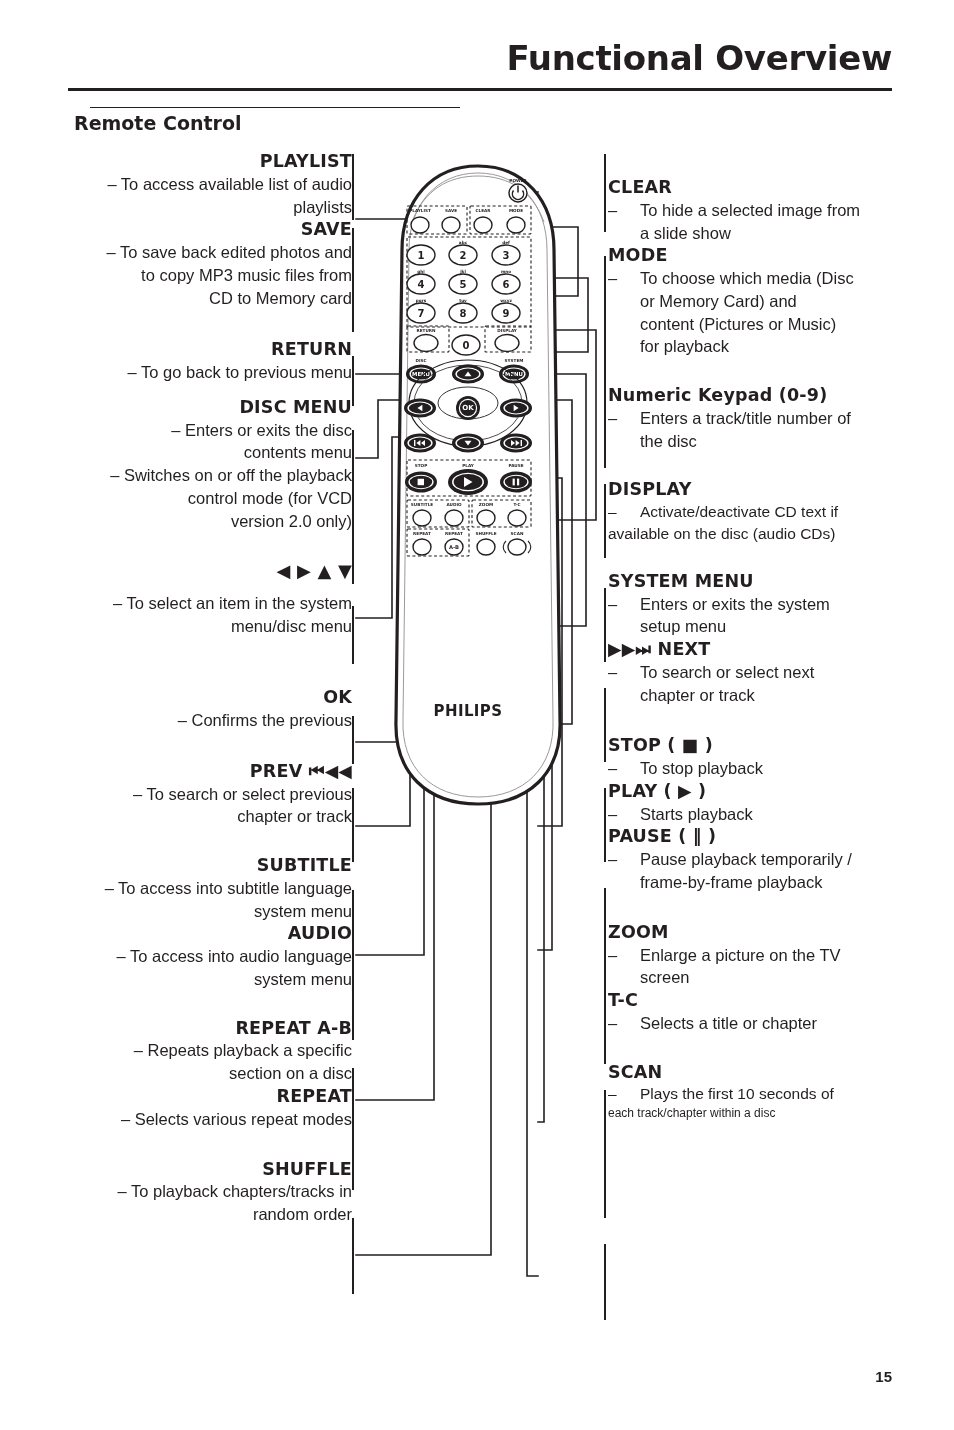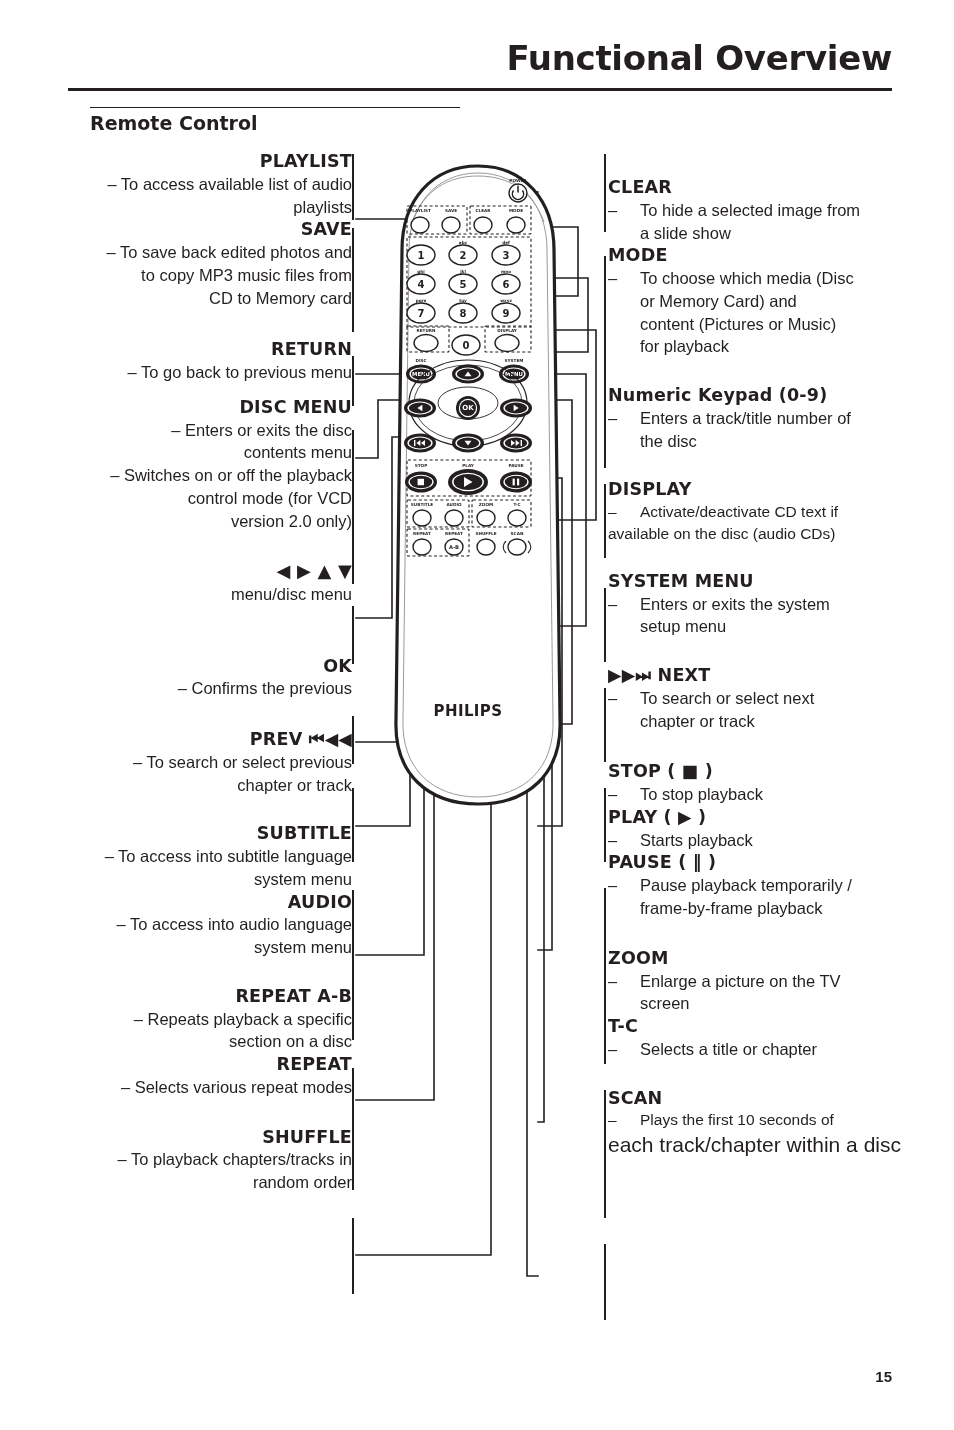--- a/index.html
+++ b/index.html
@@ -21,21 +21,21 @@
   }
   #header-rule {
     position:absolute; left:68px; top:88px; width:824px; height:3px;
     background:#231f20;
   }
   #section-rule {
     position:absolute; left:90px; top:107px; width:370px; height:1px;
     background:#231f20;
   }
   #section-title {
-    position:absolute; left:90px; top:112px;
+    position:absolute; left:74px; top:112px;
     font-size:19px; font-weight:bold;
     font-family:"DejaVu Sans","Liberation Sans",sans-serif;
   }
 
   
   .col { position:absolute; }
   #left-col  { left:40px;  top:150px; width:312px; text-align:right; }
   #right-col { left:608px; top:150px; width:300px; text-align:left; }
 
   .entry { margin:0; }
@@ -320,20 +320,21 @@
   <div class="entry" style="margin-top:12px">
     <div class="hd">DISC MENU</div>
     <div class="dsc">– Enters or exits the disc</div>
     <div class="dsc">contents menu</div>
     <div class="dsc">– Switches on or off the playback</div>
     <div class="dsc">control mode (for VCD</div>
     <div class="dsc">version 2.0 only)</div>
   </div>
   <div class="entry" style="margin-top:27px">
     <div class="hd sym" style="font-size:18px">◀ ▶  ▲ ▼</div>
+    <div class="dsc" style="margin-top:9px">– To select an item in the system</div>
     <div class="dsc">menu/disc menu</div>
   </div>
   <div class="entry" style="margin-top:49px">
     <div class="hd">OK</div>
     <div class="dsc">– Confirms the previous</div>
   </div>
   <div class="entry" style="margin-top:28px">
     <div class="hd sym">PREV ⏮◀◀</div>
     <div class="dsc">– To search or select previous</div>
     <div class="dsc">chapter or track</div>
@@ -397,21 +398,21 @@
   <div class="entry" style="margin-top:26px">
     <div class="hd">DISPLAY</div>
     <div class="dsc" style="font-size:15.5px"><span class="dash">–</span><span>Activate/deactivate CD text if</span></div>
     <div class="dsc" style="font-size:15.5px;padding-left:0;text-indent:0"><span>available on the disc (audio CDs)</span></div>
   </div>
   <div class="entry" style="margin-top:26px">
     <div class="hd">SYSTEM MENU</div>
     <div class="dsc"><span class="dash">–</span><span>Enters or exits the system</span></div>
     <div class="dsc"><span class="dash"></span><span>setup menu</span></div>
   </div>
-  <div class="entry" style="margin-top:26px">
+  <div class="entry" style="">
     <div class="hd sym">▶▶⏭  NEXT</div>
     <div class="dsc"><span class="dash">–</span><span>To search or select next</span></div>
     <div class="dsc"><span class="dash"></span><span>chapter or track</span></div>
   </div>
   <div class="entry" style="margin-top:28px">
     <div class="hd sym">STOP ( ■ )</div>
     <div class="dsc"><span class="dash">–</span><span>To stop playback</span></div>
   </div>
   <div class="entry">
     <div class="hd sym">PLAY ( ▶ )</div>
@@ -427,21 +428,21 @@
     <div class="dsc"><span class="dash">–</span><span>Enlarge a picture on the TV</span></div>
     <div class="dsc"><span class="dash"></span><span>screen</span></div>
   </div>
   <div class="entry">
     <div class="hd">T-C</div>
     <div class="dsc"><span class="dash">–</span><span>Selects a title or chapter</span></div>
   </div>
   <div class="entry" style="margin-top:26px">
     <div class="hd">SCAN</div>
     <div class="dsc" style="font-size:15.5px"><span class="dash">–</span><span>Plays the first 10 seconds of</span></div>
-    <div class="dsc" style="font-size:21px;padding-left:0;text-indent:0"><span>each track/chapter within a disc</span></div>
+    <div class="dsc" style="font-size:12px;padding-left:0;text-indent:0"><span>each track/chapter within a disc</span></div>
   </div>
 </div>
 
 <div class="bar" style="left:604px; top:154px; height:78px"></div>
 <div class="bar" style="left:604px; top:256px; height:212px"></div>
 <div class="bar" style="left:604px; top:484px; height:74px"></div>
 <div class="bar" style="left:604px; top:588px; height:74px"></div>
 <div class="bar" style="left:604px; top:688px; height:74px"></div>
 <div class="bar" style="left:604px; top:788px; height:74px"></div>
 <div class="bar" style="left:604px; top:888px; height:176px"></div>

